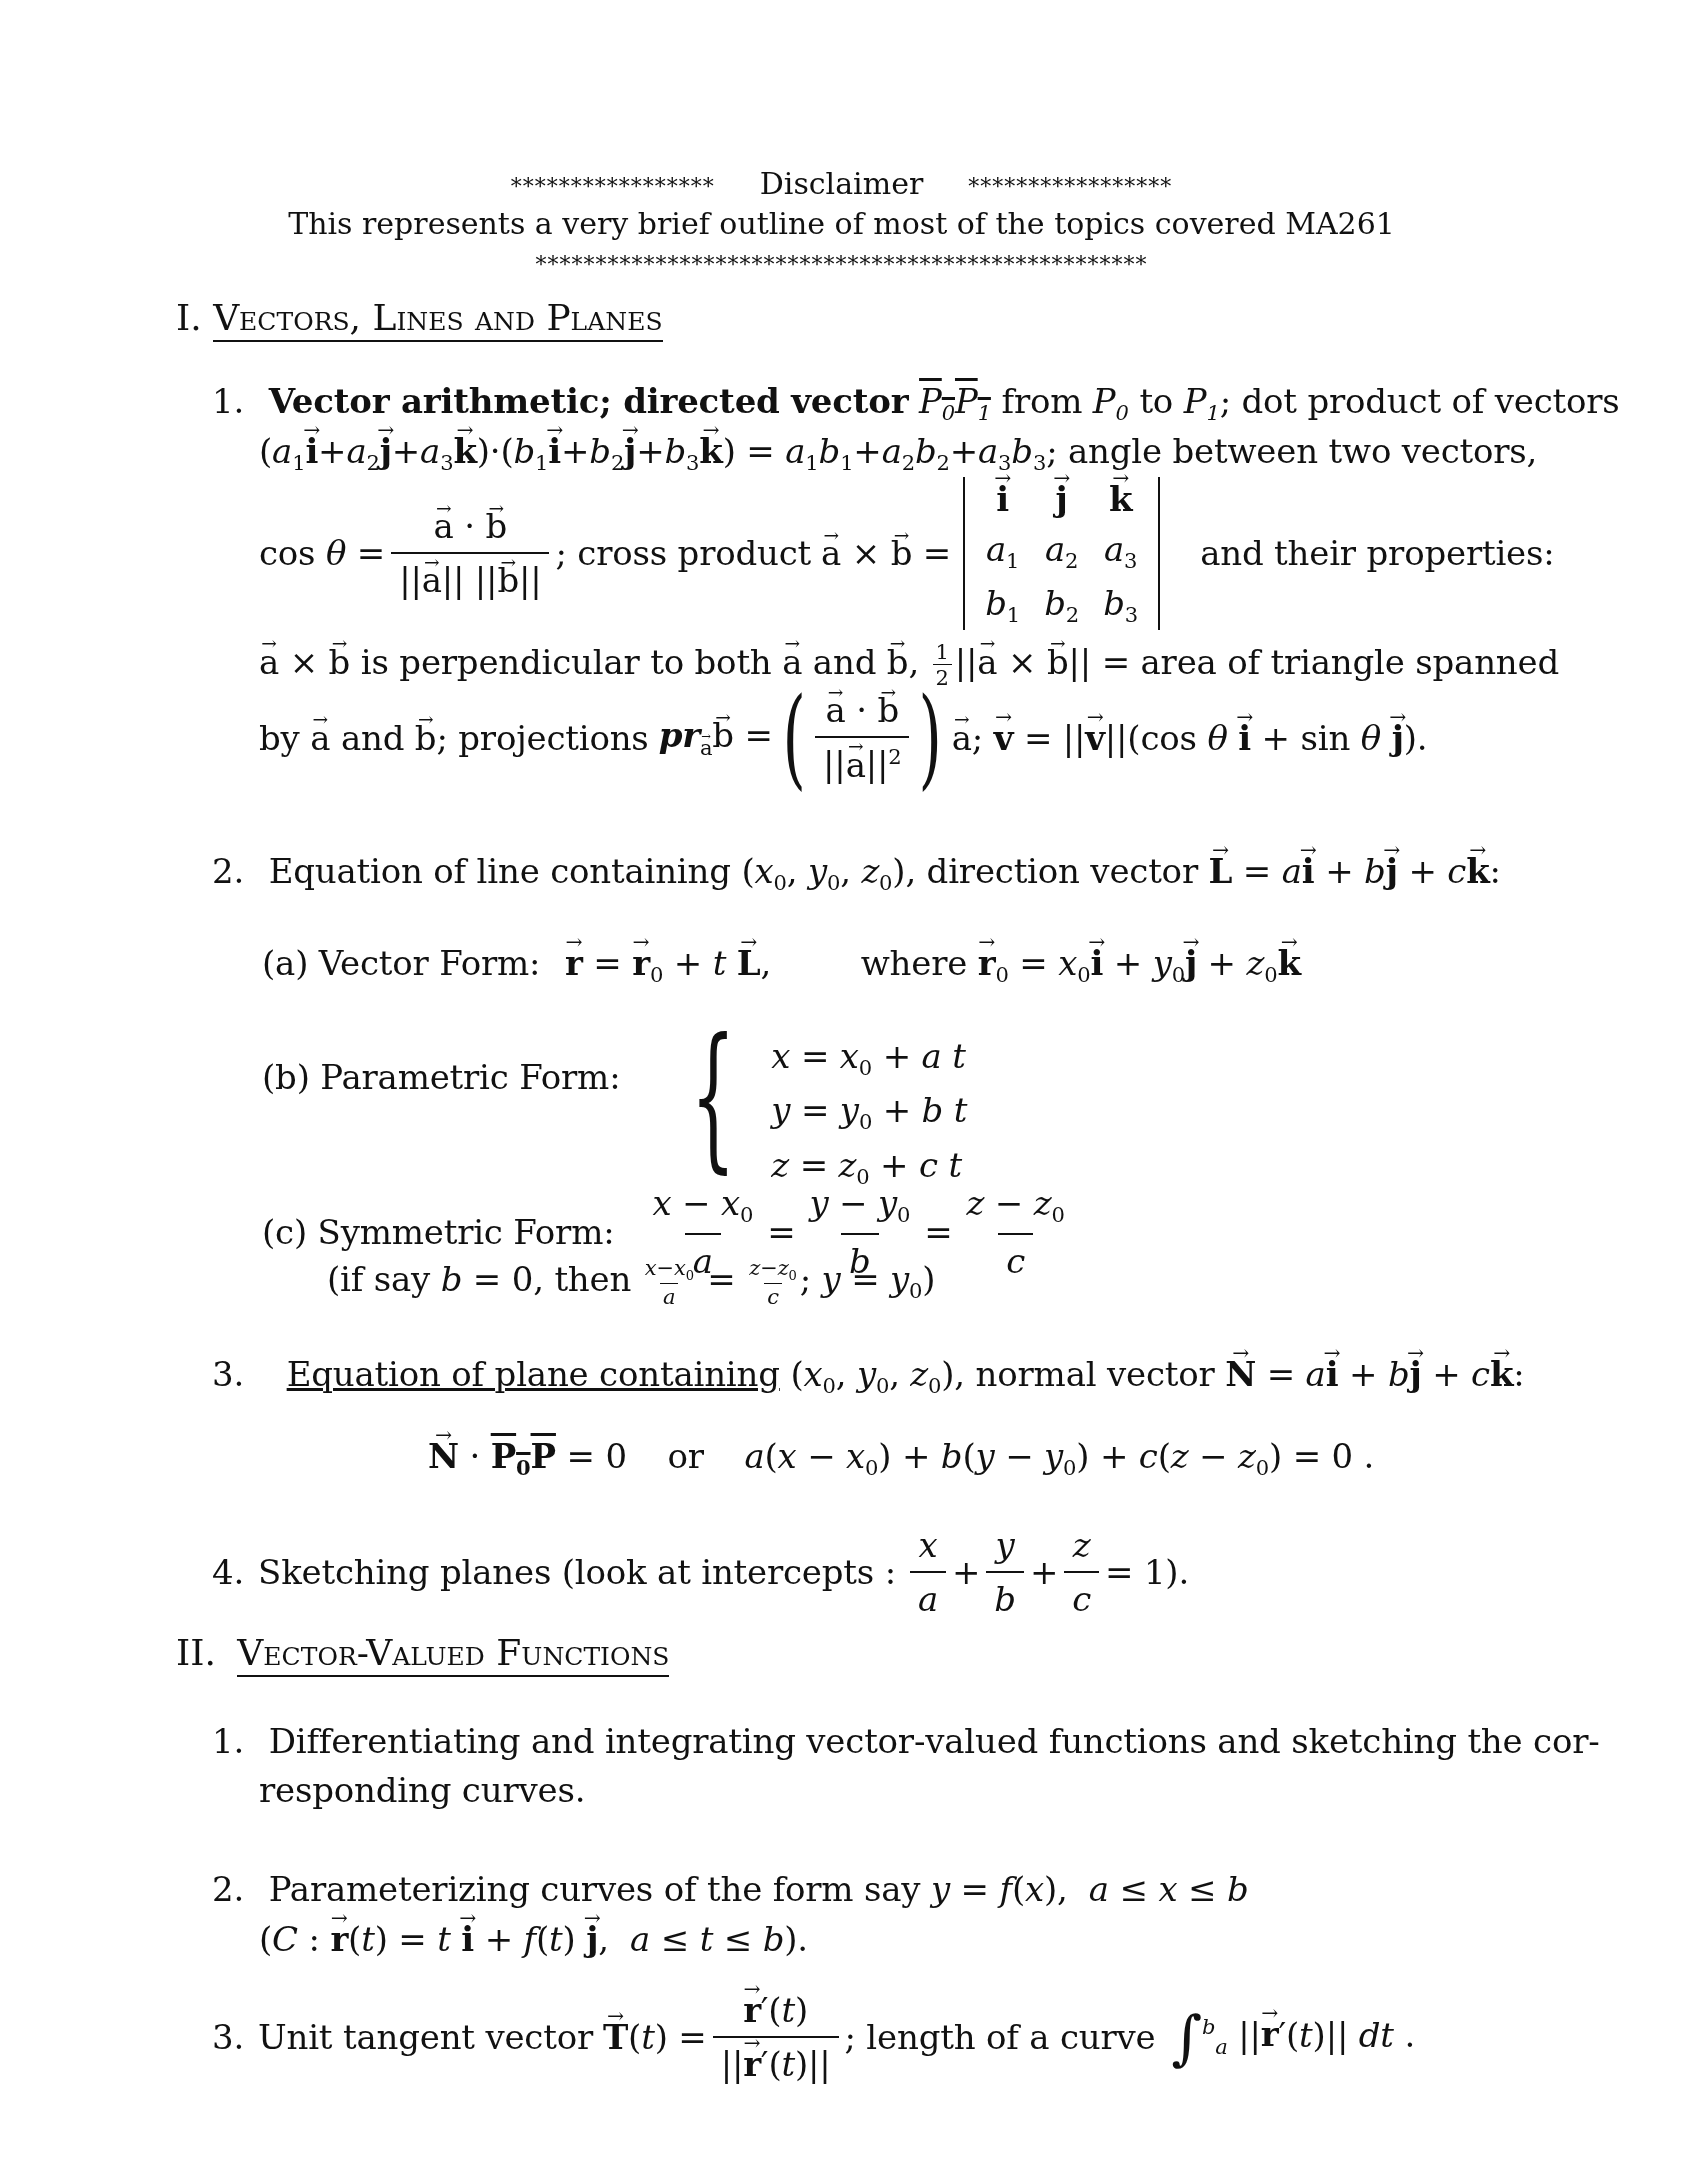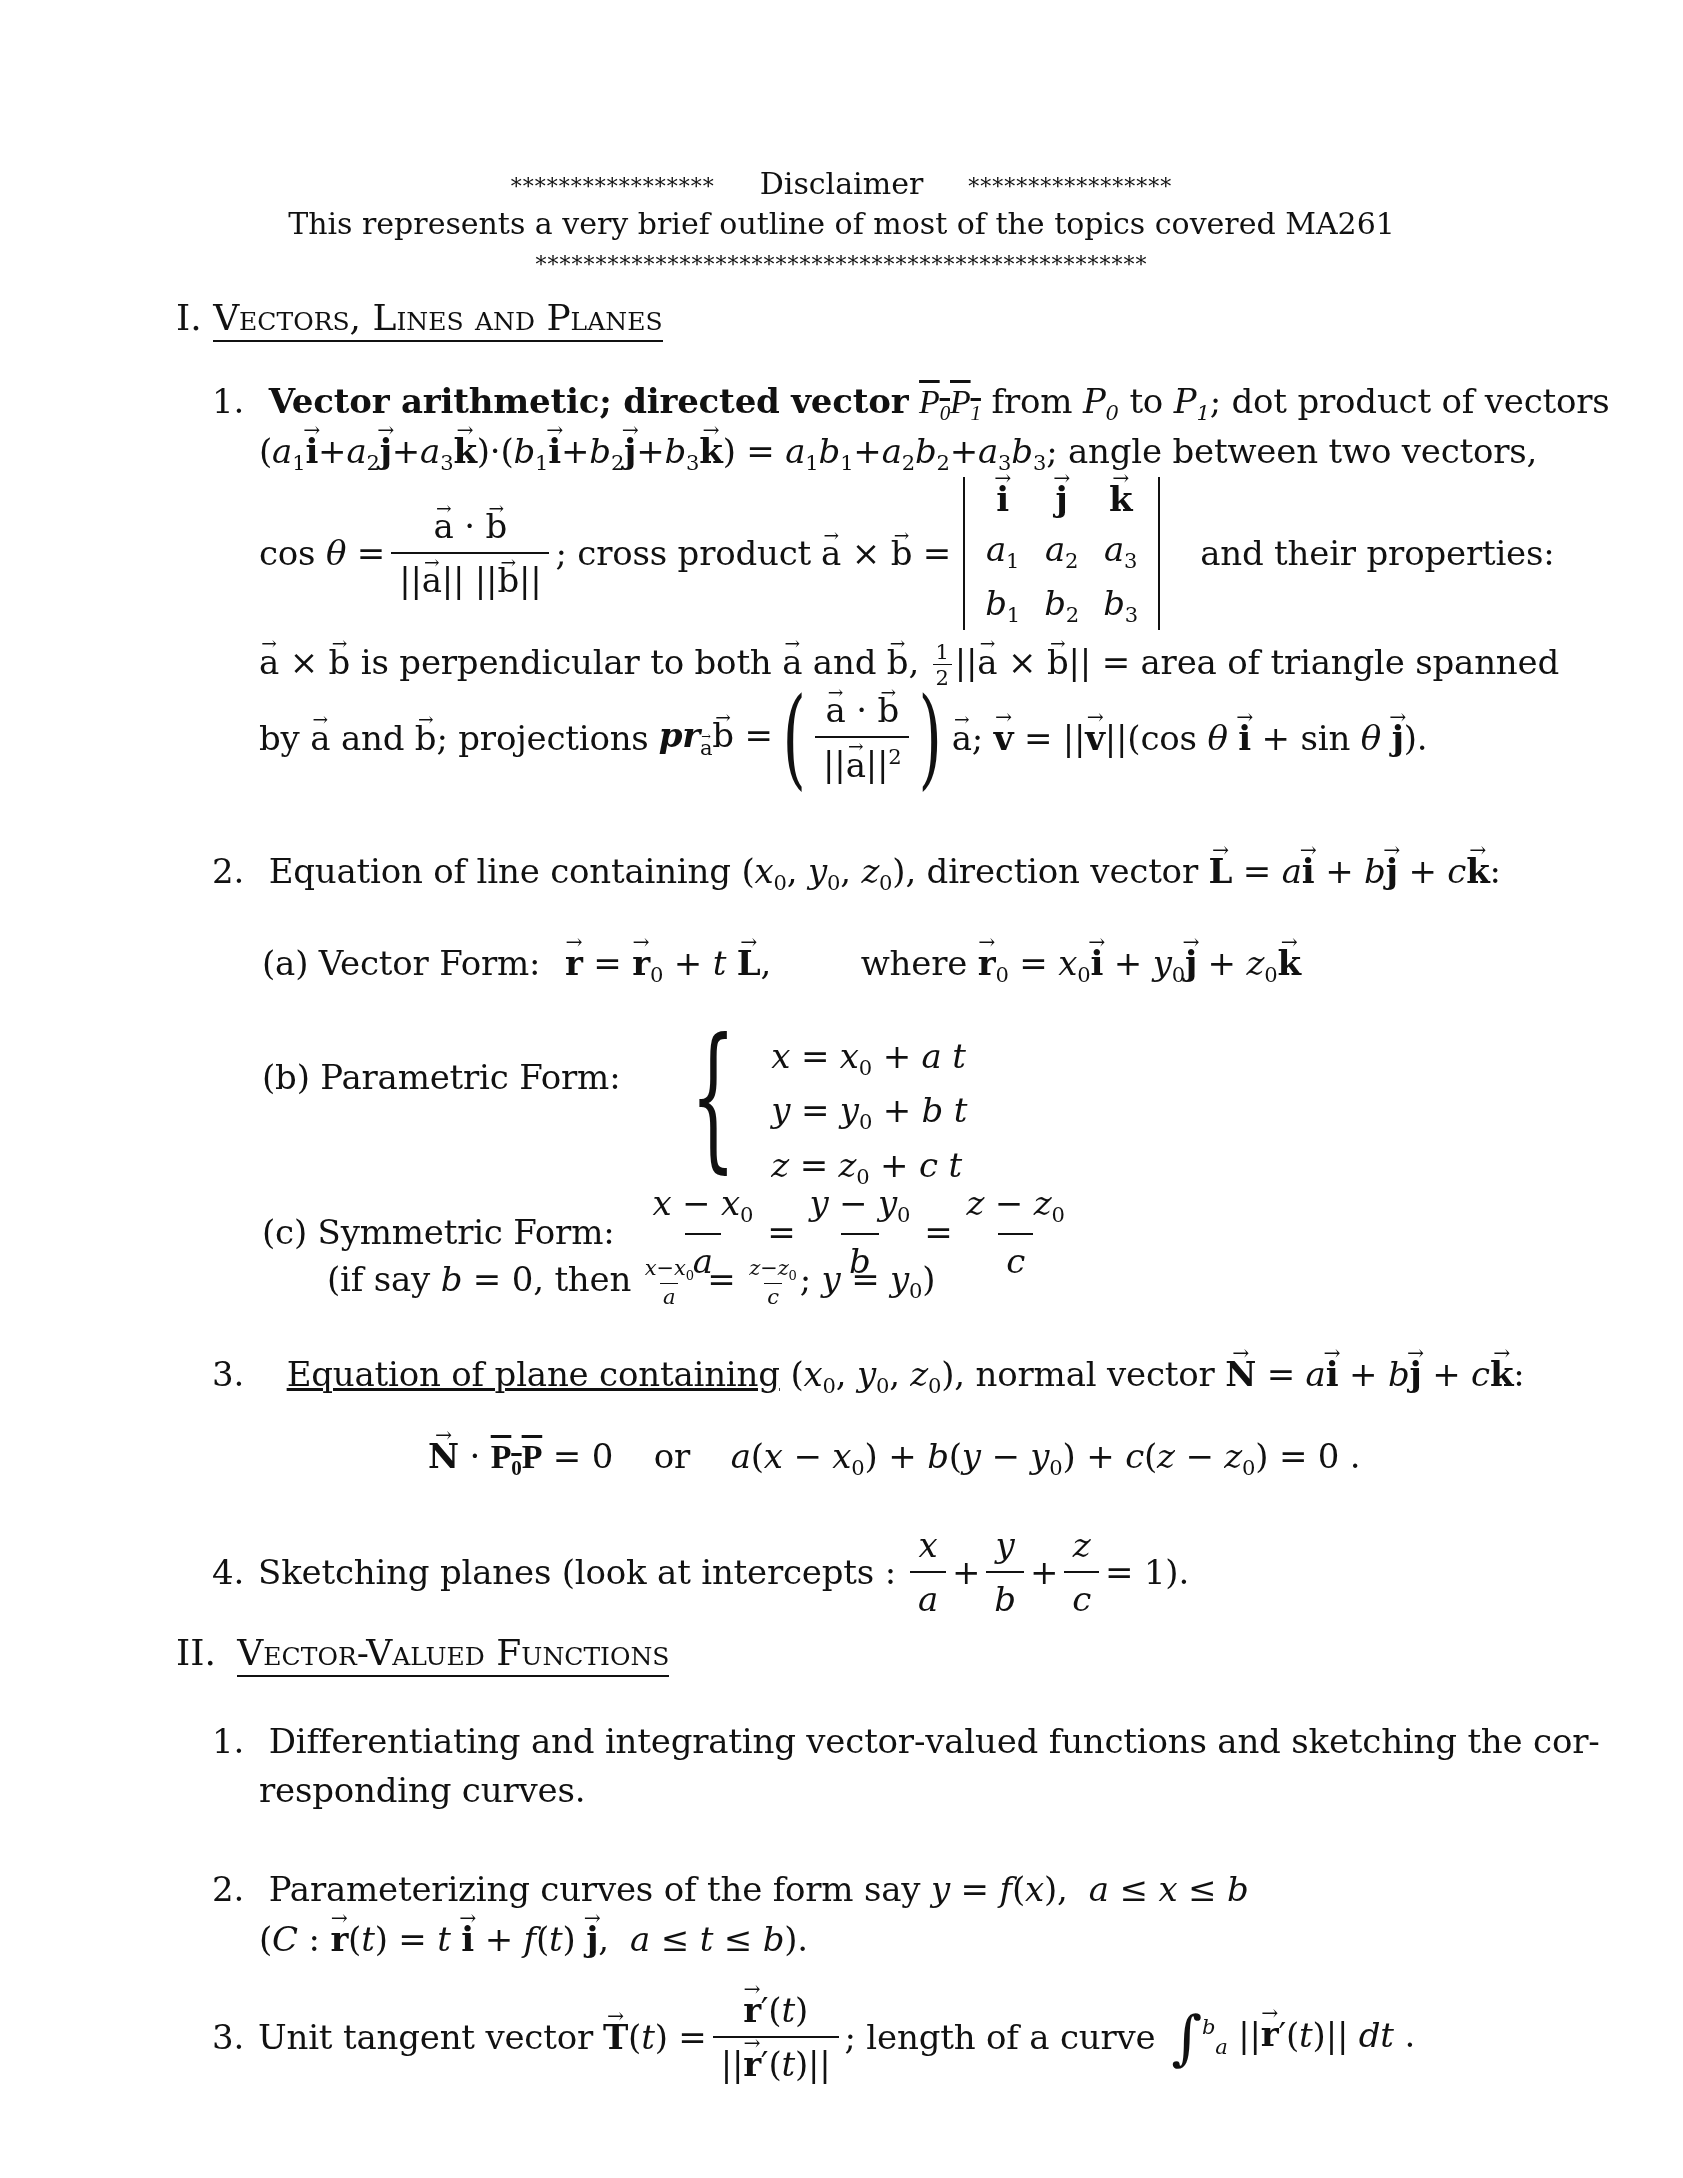--- a/index.html
+++ b/index.html
@@ -21,21 +21,21 @@
                 font-size:0.55em; }
   sub { font-size:0.62em; vertical-align:-0.35em; }
   sup { font-size:0.62em; }
   .frac { display:inline-flex; flex-direction:column; align-items:center; vertical-align:middle; margin:0 6px;justify-content:flex-end; }
   .frac .num { padding:0 8px 6px; }
   .frac .den { padding:6px 8px 0; border-top:2px solid #111; }
   .sfrac { display:inline-flex; flex-direction:column; align-items:center; vertical-align:middle; font-size:0.62em; margin:0 3px; }
   .sfrac .den { border-top:1.5px solid #111; padding:0 3px; }
   .det { display:inline-grid; grid-template-columns:repeat(3, 59px); grid-row-gap:10px; text-align:center;
          border-left:2px solid #111; border-right:2px solid #111; padding:2px 8px; vertical-align:middle; }
-  .over { text-decoration:overline;font-family:Liberation Serif, serif; }
+  .over { text-decoration:overline; }
   .bigparen { font-size:109px; font-weight:100; vertical-align:middle; line-height:1; transform:scaleX(0.55); display:inline-block; }
   .brace { font-size:158px; font-weight:100; line-height:1; transform:scaleX(0.45); display:inline-block; }
   .integral { font-size:59px; vertical-align:middle; }
 </style>
 </head>
 <body>
 
 <div class="abs center" style="top:166px;">
   <span class="stars">*****************</span>
   <span class="disc" style="margin:0 40px;">Disclaimer</span>

